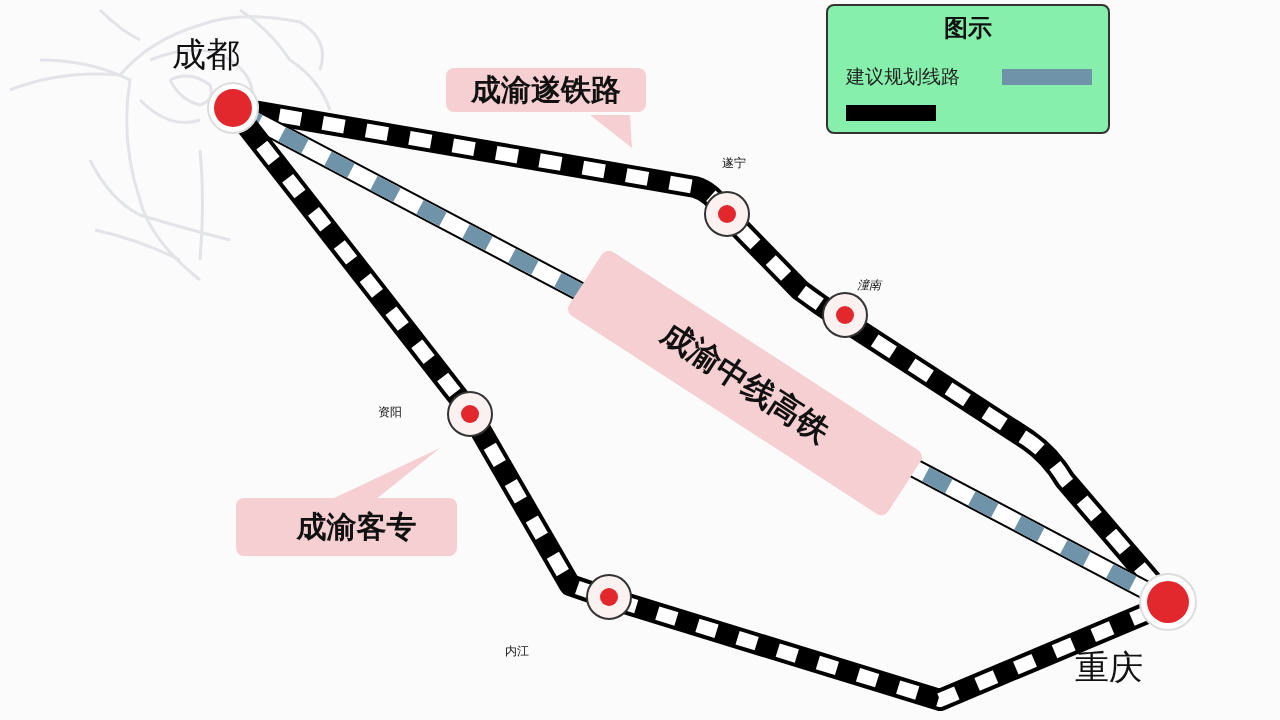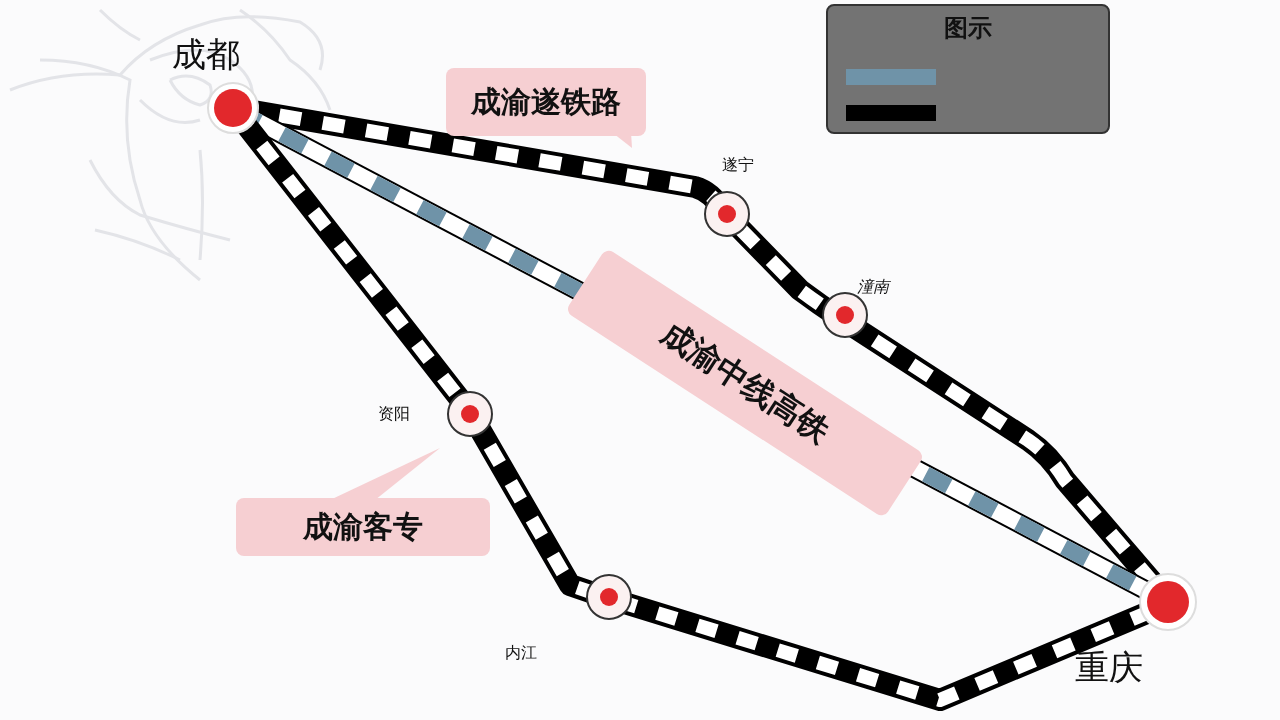--- a/index.html
+++ b/index.html
@@ -8,30 +8,30 @@
       background: #fbfbfc;
       font-family: "DejaVu Sans", "Liberation Sans", sans-serif;
       position: relative;
     }
     #map { position: absolute; left: 0; top: 0; width: 1280px; height: 720px; }
     .city-label {
       position: absolute; color: #111; font-weight: normal; white-space: nowrap;
       font-family: "DejaVu Sans", sans-serif;
     }
     .city-major { font-size: 34px; }
-    .city-minor { font-size: 16px; font-weight: normal; }
+    .city-minor { font-size: 12px; font-weight: normal; }
     .callout {
       position: absolute; background: #f6cfd2; border-radius: 8px;
       color: #111; font-weight: bold; font-size: 30px; white-space: nowrap;
       display: flex; align-items: center; justify-content: center;
       font-family: "DejaVu Sans", sans-serif;
     }
     .legend {
       position: absolute; left: 826px; top: 4px; width: 284px; height: 130px;
-      border: 2px solid #333; border-radius: 8px; background: #737373;
+      border: 2px solid #333; border-radius: 8px; background: #86efac;
       box-sizing: border-box;
     }
     .legend-title {
       position: absolute; left: 0; right: 0; top: 6px; text-align: center;
       font-size: 24px; font-weight: bold; color: #111;
     }
     .legend-row { position: absolute; left: 18px; right: 16px; height: 26px; display: flex; align-items: center; }
     .legend-label { font-size: 19px; color: #222; flex: 1; }
     .legend-swatch { width: 90px; height: 16px; }
   </style>
@@ -105,31 +105,32 @@
   </g>
 </svg>
 
 <div class="city-label city-major" style="left:172px; top:32px;">成都</div>
 <div class="city-label city-major" style="left:1075px; top:645px;">重庆</div>
 <div class="city-label city-minor" style="left:722px; top:155px;">遂宁</div>
 <div class="city-label city-minor" style="left:857px; top:277px;font-style:italic;">潼南</div>
 <div class="city-label city-minor" style="left:378px; top:404px;">资阳</div>
 <div class="city-label city-minor" style="left:505px; top:610px;margin-top:33px;">内江</div>
 
-<div class="callout" style="left:446px; top:68px; width:200px; height:68px;">
+<div class="callout" style="left:446px; top:68px; width:200px; height:44px;">
   <span>成渝遂铁路</span>
 </div>
-<div class="callout" style="left:236px; top:498px; width:254px; height:58px;">
+<div class="callout" style="left:236px; top:498px; width:201px; height:58px;padding-left:20px;">
   <span>成渝客专</span>
 </div>
 <div style="position:absolute; left:555px; top:345px; width:380px; height:76px; transform: rotate(33deg); display:flex; align-items:center; justify-content:center; font-size:32px; font-weight:bold; color:#111;">
   <span>成渝中线高铁</span>
 </div>
 
 <div class="legend">
   <div class="legend-title">图示</div>
   <div class="legend-row" style="top:58px;">
+    <span class="legend-label">建议规划线路</span>
     <span class="legend-swatch" style="background:#6f93a8;"></span>
   </div>
   <div class="legend-row" style="top:94px;">
     <span class="legend-swatch" style="background:#000;"></span>
   </div>
 </div>
 
 </body></html>

